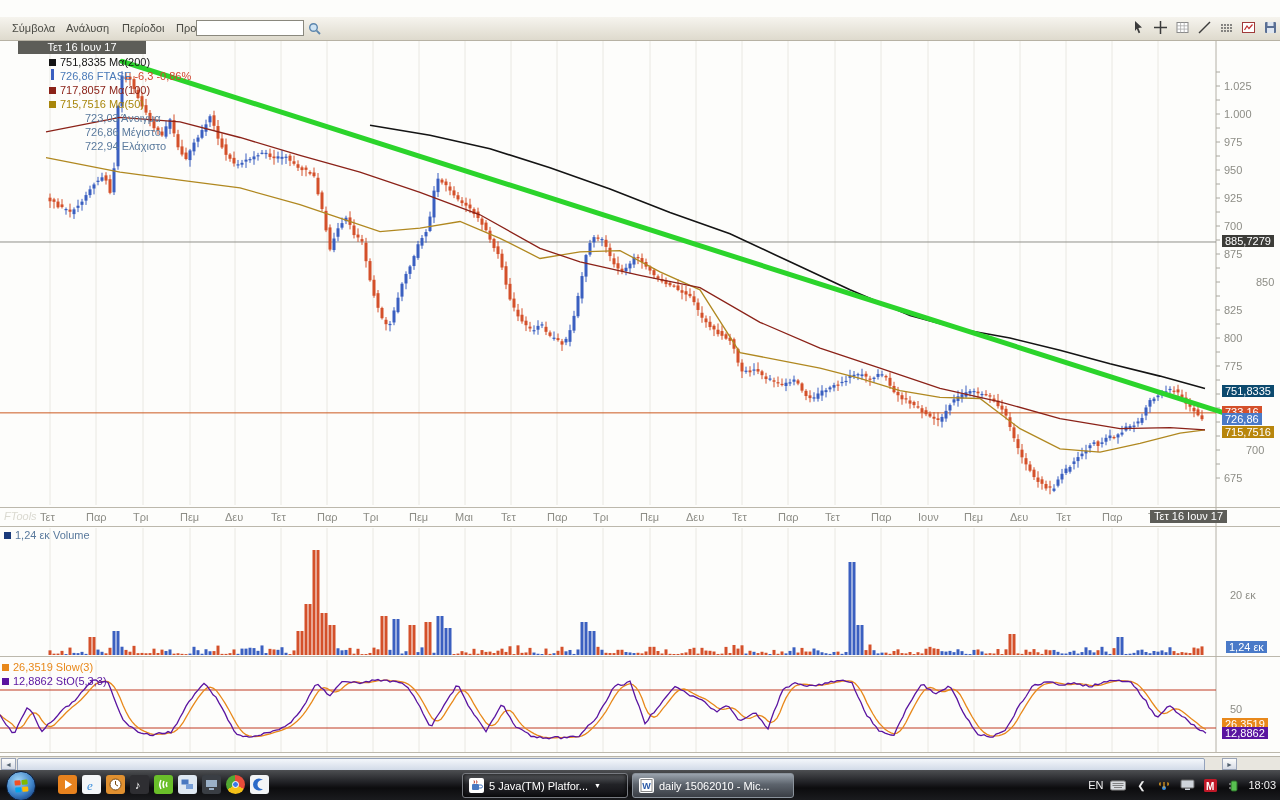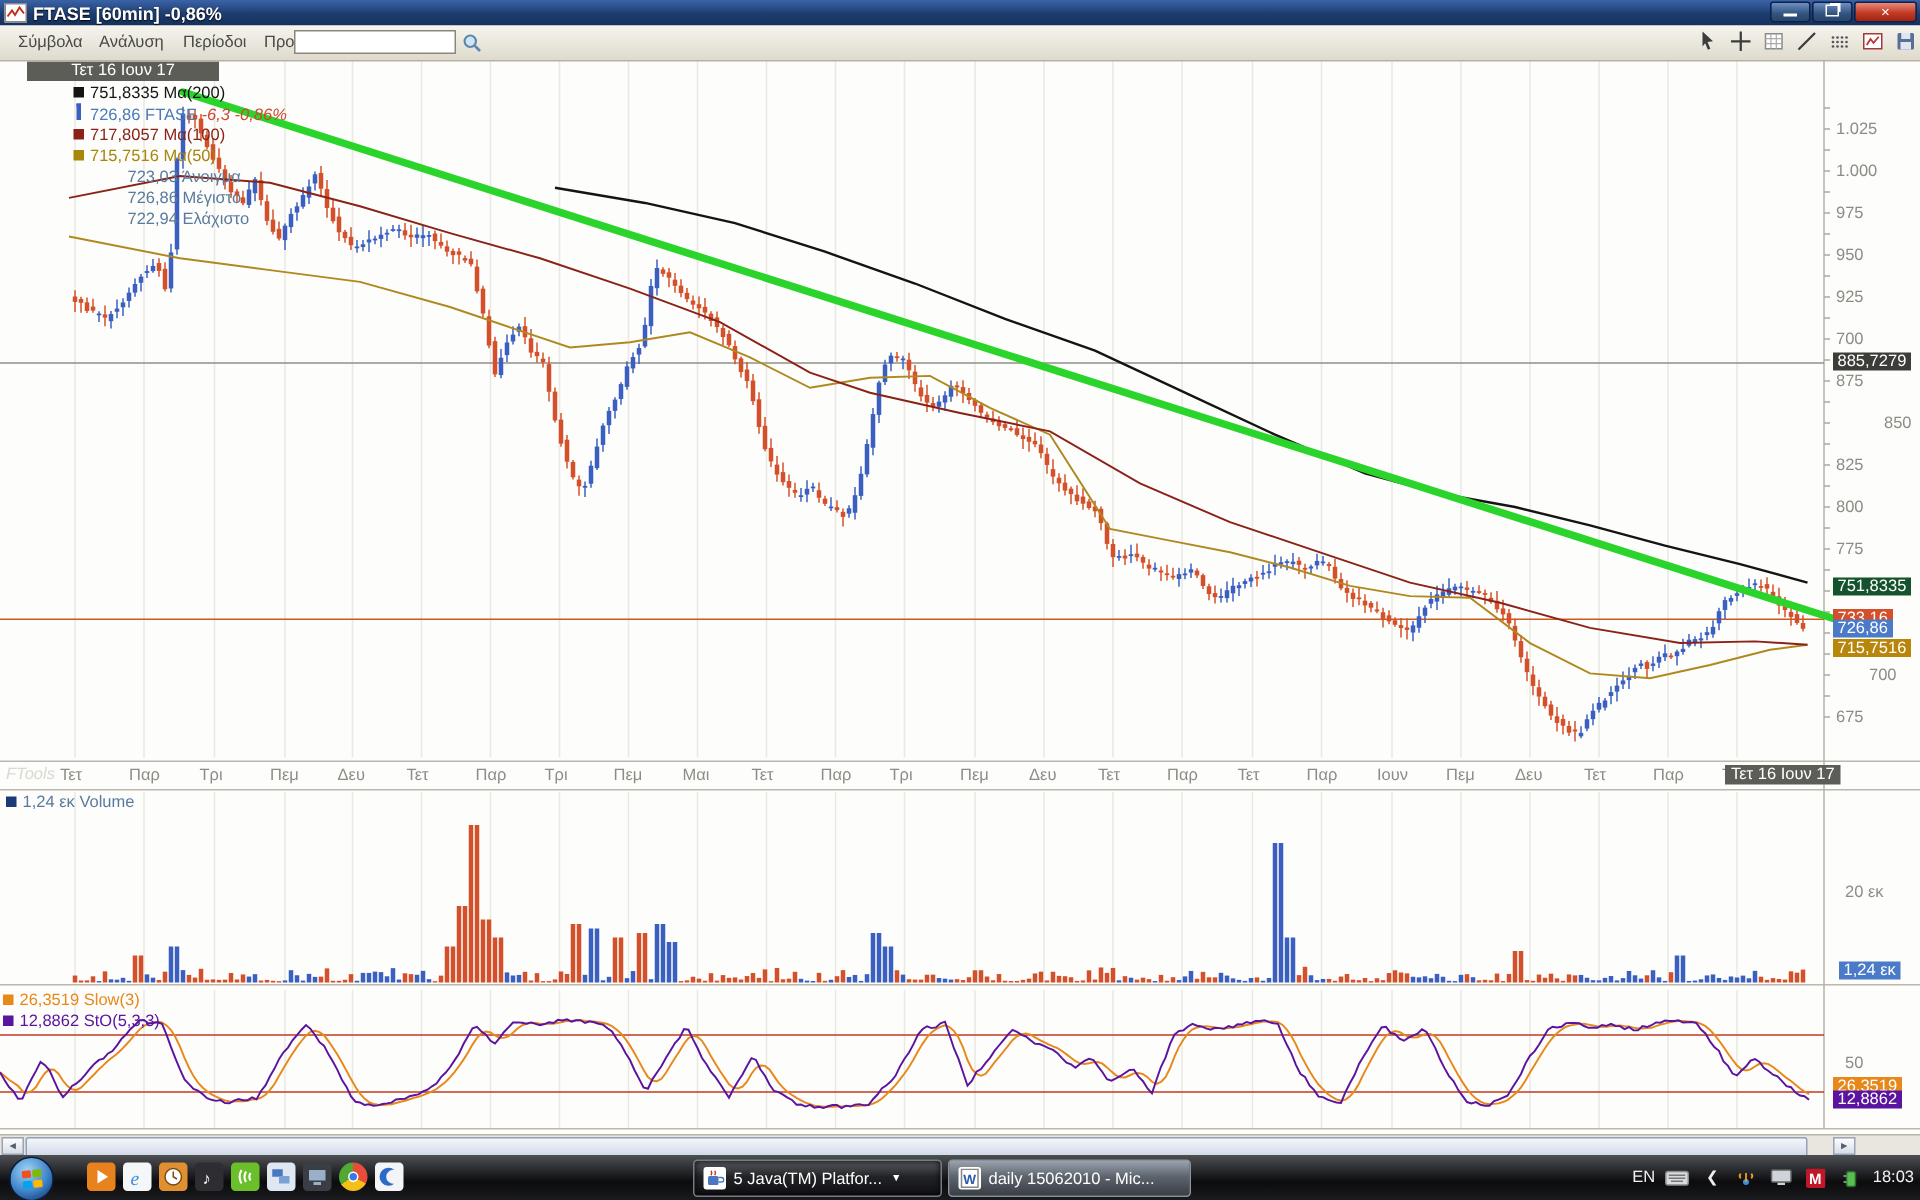--- a/index.html
+++ b/index.html
@@ -1057,42 +1057,42 @@
       <line x1="122" y1="61.36" x2="1228" y2="414.16" stroke="#2bd42b" stroke-width="5" stroke-linecap="round"></line>
       <polygon points="1234,417.16 1222,409.16 1224,421.16" fill="#2bd42b"></polygon>
       <line x1="0" y1="690" x2="1216" y2="690" stroke="#c03a22" stroke-width="1"></line>
       <line x1="0" y1="728" x2="1216" y2="728" stroke="#c03a22" stroke-width="1"></line>
       <polyline points="0,714.8 3,717.4 6,719.8 9,721.8 12,723.9 15,727.4 18,728.5 21,727.4 24,724.7 27,719.7 30,715.3 33,713.0 36,713.2 39,715.8 42,720.5 45,724.1 48,726.2 51,726.6 54,725.1 57,722.1 60,719.0 63,716.0 66,712.8 69,710.1 72,707.2 75,704.9 78,702.5 81,699.7 84,696.5 87,693.2 90,689.7 93,686.4 96,683.9 99,682.4 102,681.6 105,681.2 108,681.7 111,683.6 114,686.7 117,691.5 120,697.8 123,705.2 126,711.8 129,717.4 132,721.7 135,725.0 138,727.5 141,729.6 144,731.1 147,732.4 150,733.6 153,734.3 156,734.4 159,734.1 162,734.2 165,733.8 168,733.0 171,732.8 174,731.8 177,729.8 180,726.6 183,722.7 186,717.4 189,712.2 192,707.2 195,702.4 198,697.9 201,694.0 204,690.4 207,687.9 210,687.2 213,688.1 216,690.2 219,694.1 222,698.5 225,703.2 228,708.3 231,713.8 234,719.4 237,724.7 240,729.1 243,732.4 246,734.7 249,735.9 252,736.4 255,736.6 258,736.4 261,736.2 264,735.3 267,734.5 270,733.8 273,732.8 276,731.9 279,731.2 282,730.1 285,728.9 288,727.6 291,726.0 294,723.7 297,721.3 300,718.3 303,714.8 306,710.8 309,706.4 312,701.6 315,696.4 318,691.9 321,688.9 324,687.7 327,688.3 330,690.3 333,691.8 336,691.9 339,690.9 342,688.5 345,685.7 348,683.6 351,682.5 354,681.8 357,682.0 360,682.4 363,682.6 366,682.4 369,682.5 372,681.9 375,681.3 378,680.6 381,680.6 384,680.2 387,680.2 390,680.6 393,680.9 396,680.9 399,681.4 402,682.0 405,682.7 408,684.1 411,686.3 414,689.0 417,692.8 420,697.1 423,702.2 426,707.6 429,713.2 432,718.0 435,720.5 438,720.8 441,719.2 444,715.2 447,710.1 450,705.3 453,700.8 456,695.8 459,692.1 462,690.6 465,691.2 468,693.9 471,698.6 474,704.2 477,709.2 480,714.0 483,718.4 486,722.8 489,725.1 492,725.6 495,724.4 498,721.1 501,715.8 504,712.0 507,710.4 510,710.6 513,713.0 516,717.4 519,721.7 522,725.1 525,728.0 528,730.0 531,731.9 534,733.6 537,735.1 540,736.1 543,737.1 546,737.4 549,737.8 552,737.8 555,737.8 558,737.5 561,737.7 564,737.4 567,737.4 570,737.3 573,737.2 576,736.8 579,736.7 582,735.8 585,734.4 588,732.3 591,729.6 594,726.5 597,723.4 600,719.6 603,715.7 606,711.3 609,706.3 612,700.8 615,695.9 618,691.6 621,688.3 624,686.1 627,684.6 630,683.6 633,684.7 636,687.4 639,691.7 642,698.2 645,706.7 648,712.8 651,715.9 654,717.2 657,716.0 660,712.3 663,708.3 666,704.8 669,701.0 672,697.2 675,693.5 678,690.9 681,689.5 684,689.0 687,689.8 690,691.6 693,693.3 696,694.8 699,696.3 702,697.6 705,698.8 708,700.7 711,702.9 714,705.1 717,707.5 720,708.9 723,709.3 726,708.8 729,708.2 732,708.0 735,709.1 738,711.6 741,714.4 744,716.9 747,718.2 750,718.3 753,717.0 756,715.6 759,715.4 762,716.1 765,718.1 768,721.2 771,722.6 774,721.3 777,718.1 780,712.2 783,704.4 786,697.9 789,693.0 792,688.9 795,686.2 798,685.0 801,684.4 804,684.1 807,684.5 810,685.0 813,685.4 816,685.7 819,685.4 822,685.1 825,684.7 828,684.2 831,683.3 834,682.9 837,682.0 840,681.5 843,680.9 846,681.0 849,681.0 852,681.4 855,683.3 858,686.6 861,690.8 864,696.4 867,703.1 870,708.6 873,714.0 876,718.8 879,723.0 882,726.1 885,729.2 888,731.3 891,732.9 894,733.8 897,733.1 900,730.9 903,727.4 906,722.3 909,716.1 912,710.4 915,704.8 918,699.4 921,694.5 924,690.6 927,688.4 930,687.4 933,688.0 936,689.8 939,691.2 942,691.6 945,691.5 948,690.3 951,689.1 954,689.4 957,691.1 960,694.5 963,699.7 966,705.6 969,711.1 972,716.5 975,721.4 978,725.9 981,729.6 984,732.4 987,734.4 990,735.7 993,736.2 996,735.9 999,735.6 1002,734.7 1005,733.4 1008,731.0 1011,728.4 1014,724.9 1017,720.3 1020,715.0 1023,710.1 1026,705.2 1029,700.3 1032,695.8 1035,692.0 1038,688.8 1041,686.4 1044,684.5 1047,683.6 1050,683.1 1053,682.6 1056,682.5 1059,683.1 1062,683.7 1065,684.3 1068,684.5 1071,684.5 1074,684.0 1077,683.8 1080,683.6 1083,684.1 1086,684.3 1089,685.1 1092,685.7 1095,685.7 1098,685.4 1101,685.2 1104,684.1 1107,683.1 1110,682.4 1113,681.6 1116,681.0 1119,680.7 1122,680.7 1125,680.9 1128,681.1 1131,681.4 1134,682.6 1137,684.1 1140,686.6 1143,690.0 1146,693.7 1149,697.9 1152,702.3 1155,706.5 1158,710.3 1161,712.9 1164,713.6 1167,712.9 1170,711.0 1173,709.2 1176,708.8 1179,709.4 1182,711.3 1185,713.6 1188,716.1 1191,718.6 1194,720.7 1197,723.1 1200,725.7 1203,727.7 1206,729.5" fill="none" stroke="#e8881a" stroke-width="1.3"></polyline>
       <polyline points="0,714.8 3,720.0 6,724.7 9,727.6 12,732.5 15,732.4 18,725.2 21,719.3 24,713.9 27,707.9 30,710.1 33,713.6 36,720.3 39,726.9 42,731.4 45,728.3 48,724.0 51,722.3 54,719.7 57,716.3 60,712.5 63,709.1 66,706.6 69,705.8 72,702.3 75,700.7 78,696.9 81,692.6 84,689.7 87,686.0 90,683.3 93,680.2 96,680.0 99,682.3 102,682.0 105,681.5 108,682.5 111,689.7 114,698.1 117,705.7 120,712.9 123,719.6 126,722.7 129,726.0 132,727.1 135,729.4 138,732.1 141,733.2 144,733.9 147,733.4 150,735.3 153,735.5 156,733.8 159,732.7 162,733.5 165,733.5 168,731.6 171,732.9 174,727.3 177,723.6 180,717.5 183,712.4 186,706.1 189,701.5 192,698.4 195,693.5 198,690.1 201,686.5 204,683.4 207,685.9 210,690.0 213,694.8 216,697.1 219,702.9 222,707.9 225,713.4 228,720.1 231,724.6 234,731.0 237,734.5 240,735.0 243,736.6 246,736.2 249,737.1 252,736.9 255,736.0 258,735.6 261,735.1 264,733.0 267,732.7 270,732.5 273,730.8 276,730.2 279,729.6 282,727.6 285,726.5 288,724.2 291,722.4 294,718.1 297,715.2 300,711.5 303,706.9 306,702.5 309,696.0 312,690.9 315,685.5 318,684.5 321,687.7 324,689.8 327,693.9 330,695.7 333,692.1 336,688.0 339,684.9 342,681.7 345,681.6 348,681.8 351,682.5 354,681.6 357,682.6 360,683.5 363,682.7 366,681.5 369,682.0 372,679.9 375,680.3 378,679.5 381,681.1 384,680.2 387,680.1 390,682.0 393,680.9 396,681.5 399,682.5 402,683.1 405,685.5 408,687.6 411,692.5 414,696.4 417,702.0 420,706.7 423,713.5 426,719.1 429,724.9 432,725.8 435,719.4 438,715.0 441,710.7 444,705.2 447,700.3 450,695.4 453,692.1 456,686.0 459,686.5 462,692.9 465,698.7 468,705.3 471,709.5 474,714.6 477,718.1 480,722.5 483,727.2 486,731.8 489,725.8 492,720.8 495,716.3 498,710.7 501,705.4 504,706.6 507,713.0 510,717.2 513,723.0 516,727.3 519,728.1 522,729.8 525,731.7 528,733.3 531,736.5 534,736.4 537,737.7 540,736.6 543,738.4 546,737.8 549,738.7 552,737.5 555,736.7 558,736.7 561,738.7 564,737.1 567,737.7 570,736.4 573,736.1 576,736.9 579,736.7 582,732.8 585,729.7 588,725.5 591,723.5 594,720.9 597,717.2 600,710.9 603,705.8 606,701.7 609,696.1 612,689.7 615,686.2 618,684.2 621,685.4 624,684.9 627,682.2 630,681.1 633,690.0 636,699.0 639,705.9 642,714.8 645,723.8 648,720.4 651,714.4 654,712.7 657,708.7 660,705.2 663,700.6 666,697.0 669,693.4 672,689.7 675,686.6 678,687.9 681,689.9 684,691.0 687,693.5 690,695.9 693,696.0 696,697.3 699,698.8 702,699.9 705,702.1 708,705.4 711,708.4 714,709.5 717,711.9 720,709.3 723,707.3 726,705.9 729,706.7 732,710.9 735,714.8 738,719.5 741,720.4 744,718.9 747,717.3 750,715.3 753,713.3 756,713.1 759,717.8 762,720.8 765,725.6 768,728.9 771,719.8 774,711.2 777,705.1 780,696.1 783,689.7 786,687.3 789,686.9 792,684.3 795,682.6 798,683.8 801,684.3 804,685.6 807,686.4 810,685.2 813,685.4 816,685.9 819,684.1 822,685.0 825,682.9 828,683.0 831,681.3 834,682.1 837,680.6 840,680.6 843,680.1 846,681.4 849,682.2 852,682.6 855,690.2 858,696.7 861,702.4 864,710.1 867,716.0 870,717.9 873,723.6 876,726.6 879,731.1 882,731.4 885,733.1 888,734.1 891,735.0 894,735.3 897,728.0 900,722.0 903,716.7 906,709.3 909,704.3 912,699.6 915,694.1 918,689.7 921,685.0 924,684.6 927,688.6 930,689.3 933,692.5 936,693.8 939,691.8 942,690.4 945,689.1 948,686.2 951,687.9 954,693.4 957,698.9 960,706.2 963,712.1 966,717.4 969,720.7 972,726.4 975,730.6 978,734.7 981,735.6 984,734.7 987,736.5 990,737.2 993,737.2 996,734.1 999,733.1 1002,731.8 1005,730.5 1008,725.5 1011,720.8 1014,716.0 1017,708.9 1020,703.8 1023,700.9 1026,696.5 1029,691.5 1032,686.4 1035,684.5 1038,685.0 1041,684.5 1044,682.1 1047,682.0 1050,682.0 1053,682.2 1056,684.0 1059,685.2 1062,685.1 1065,685.1 1068,683.3 1071,683.9 1074,682.6 1077,684.0 1080,684.1 1083,686.1 1086,684.7 1089,686.9 1092,686.9 1095,684.0 1098,684.7 1101,683.5 1104,681.6 1107,681.8 1110,680.4 1113,680.6 1116,680.6 1119,680.2 1122,681.7 1125,681.5 1128,681.3 1131,682.1 1134,686.4 1137,689.0 1140,694.3 1143,698.2 1146,700.5 1149,707.7 1152,710.6 1155,715.7 1158,716.9 1161,713.7 1164,711.0 1167,707.1 1170,706.0 1173,708.0 1176,712.0 1179,714.0 1182,716.5 1185,717.5 1188,720.7 1191,724.1 1194,724.8 1197,728.4 1200,730.3 1203,730.8 1206,733.2" fill="none" stroke="#5a14a0" stroke-width="1.3"></polyline>
     </svg>
   <div id="overlay">
       <div class="ov" style="position:absolute;white-space:nowrap;left:18px;top:41px;"><span class="datebadge" style="display: inline-block;">Τετ 16 Ιουν 17</span></div>
       <div class="ov legend-row" style="position:absolute;white-space:nowrap;left:2px;top:55px;color:#141414;"><span class="sw" style="background:#141414;"></span><span>751,8335 Μα(200)</span></div>
-      <div class="ov legend-row" style="position:absolute;white-space:nowrap;left:2px;top:69px;color:#4a7ab8;"><span style="display:inline-block;width:3px;height:9px;background:#3a5fc0;margin:0 6px 0 2px;border-top:2px solid #3a5fc0;"></span><span>726,86 FTASE</span><span style="color: rgb(209, 69, 46); font-style: italic;"> -6,3 -0,86%</span></div>
+      <div class="ov legend-row" style="position:absolute;white-space:nowrap;left:2px;top:69px;color:#4a7ab8;"><span style="display:inline-block;width:3px;height:9px;background:#3a5fc0;margin:0 6px 0 2px;border-top:2px solid #3a5fc0;"></span><span>726,86 FTASE</span><span style="color: rgb(209, 69, 46);"> -6,3 -0,86%</span></div>
       <div class="ov legend-row" style="position:absolute;white-space:nowrap;left:2px;top:83px;color:#8b2218;"><span class="sw" style="background:#8b2218;"></span><span>717,8057 Μα(100)</span></div>
       <div class="ov legend-row" style="position:absolute;white-space:nowrap;left:2px;top:97px;color:#a8860b;"><span class="sw" style="background:#a8860b;"></span><span>715,7516 Μα(50)</span></div>
       <div class="ov legend-row" style="position:absolute;white-space:nowrap;left:38px;top:111px;color:#5a7a9d;"><span>723,03 Άνοιγμα</span></div>
       <div class="ov legend-row" style="position:absolute;white-space:nowrap;left:38px;top:125px;color:#5a7a9d;"><span>726,86 Μέγιστο</span></div>
       <div class="ov legend-row" style="position:absolute;white-space:nowrap;left:38px;top:139px;color:#5a7a9d;"><span>722,94 Ελάχιστο</span></div>
       <div class="ov watermark" style="position:absolute;white-space:nowrap;left:4px;top:494px;">FTools</div>
       <div class="ov axis-lbl" style="position:absolute;white-space:nowrap;left:1224px;top:80px;">1.025</div>
       <div class="ov axis-lbl" style="position:absolute;white-space:nowrap;left:1224px;top:108px;">1.000</div>
       <div class="ov axis-lbl" style="position:absolute;white-space:nowrap;left:1224px;top:136px;">975</div>
       <div class="ov axis-lbl" style="position:absolute;white-space:nowrap;left:1224px;top:164px;">950</div>
       <div class="ov axis-lbl" style="position:absolute;white-space:nowrap;left:1224px;top:192px;">925</div>
       <div class="ov axis-lbl" style="position:absolute;white-space:nowrap;left:1224px;top:220px;">700</div>
       <div class="ov axis-lbl" style="position:absolute;white-space:nowrap;left:1224px;top:248.00000000000003px;">875</div>
       <div class="ov axis-lbl" style="position:absolute;white-space:nowrap;left:1224px;top:276px;padding-left:32px;">850</div>
       <div class="ov axis-lbl" style="position:absolute;white-space:nowrap;left:1224px;top:304px;">825</div>
       <div class="ov axis-lbl" style="position:absolute;white-space:nowrap;left:1224px;top:332px;">800</div>
       <div class="ov axis-lbl" style="position:absolute;white-space:nowrap;left:1224px;top:360px;">775</div>
       <div class="ov axis-lbl" style="position:absolute;white-space:nowrap;left:1224px;top:444.00000000000006px;margin-left:22px;">700</div>
       <div class="ov axis-lbl" style="position:absolute;white-space:nowrap;left:1224px;top:472.00000000000006px;">675</div>
       <div class="ov badge" style="position:absolute;white-space:nowrap;left:1222px;top:235.48475200000004px;background:#3c3c38;">885,7279</div>
-      <div class="ov badge" style="position:absolute;white-space:nowrap;left:1222px;top:385.44648000000007px;background:#14532d;">751,8335</div>
+      <div class="ov badge" style="position:absolute;white-space:nowrap;left:1222px;top:385.44648000000007px;background:#0c4a6e;">751,8335</div>
       <div class="ov badge" style="position:absolute;white-space:nowrap;left:1222px;top:406.36080000000004px;background:#d4502a;">733,16</div>
       <div class="ov badge" style="position:absolute;white-space:nowrap;left:1222px;top:425.858208px;background:#b8860b;">715,7516</div>
       <div class="ov badge" style="position:absolute;white-space:nowrap;left:1222px;top:413.4168px;background:#4a7ac8;">726,86</div>
       <div class="ov x-lbl" style="position:absolute;white-space:nowrap;left:40px;top:511px;">Τετ</div>
       <div class="ov x-lbl" style="position:absolute;white-space:nowrap;left:86px;top:511px;">Παρ</div>
       <div class="ov x-lbl" style="position:absolute;white-space:nowrap;left:133px;top:511px;">Τρι</div>
       <div class="ov x-lbl" style="position:absolute;white-space:nowrap;left:180px;top:511px;">Πεμ</div>
       <div class="ov x-lbl" style="position:absolute;white-space:nowrap;left:225px;top:511px;">Δευ</div>
       <div class="ov x-lbl" style="position:absolute;white-space:nowrap;left:271px;top:511px;">Τετ</div>
       <div class="ov x-lbl" style="position:absolute;white-space:nowrap;left:317px;top:511px;">Παρ</div>
@@ -1118,33 +1118,20 @@
       <div class="ov" style="position:absolute;white-space:nowrap;left:4px;top:529px;color:#5a7a9d;"><span class="sw" style="background:#1a3a7a;"></span><span>1,24 εκ Volume</span></div>
       <div class="ov axis-lbl" style="position:absolute;white-space:nowrap;left:1230px;top:589px;">20 εκ</div>
       <div class="ov badge" style="position:absolute;white-space:nowrap;left:1226px;top:641px;background:#4a7ac8;">1,24 εκ</div>
       <div class="ov" style="position:absolute;white-space:nowrap;left:2px;top:661px;color:#e8881a;"><span class="sw" style="background:#e8881a;"></span><span>26,3519 Slow(3)</span></div>
       <div class="ov" style="position:absolute;white-space:nowrap;left:2px;top:675px;color:#5a14a0;"><span class="sw" style="background:#5a14a0;"></span><span>12,8862 StO(5,3,3)</span></div>
       <div class="ov axis-lbl" style="position:absolute;white-space:nowrap;left:1230px;top:703px;">50</div>
       <div class="ov badge" style="position:absolute;white-space:nowrap;left:1222px;top:717.97713px;background:#e8881a;">26,3519</div>
       <div class="ov badge" style="position:absolute;white-space:nowrap;left:1222px;top:726.5054066666667px;background:#5a14a0;">12,8862</div>
     </div>
 
-  <div class="titlebar">
-    <span class="app-ico">
-      <svg width="13" height="11">
-          <path d="M1 8 L4 4 L6 7 L9 2 L12 6" stroke="#c03020" fill="none" stroke-width="1.3"></path>
-        </svg>
-    </span>
-    <span class="ttl">FTASE [60min] -0,86%</span>
-    <span class="win-controls">
-      <button class="win-btn"><span style="display:inline-block;width:9px;border-bottom:2px solid #fff;"></span></button>
-      <button class="win-btn"><span style="display:inline-block;width:7px;height:6px;border:1px solid #fff;box-shadow:2px -2px 0 -1px #fff;"></span></button>
-      <button class="win-btn close">×</button>
-    </span>
-  </div>
 
   <div class="menubar">
     <span id="menuItems"><span class="menu-item" style="left: 8px;">Σύμβολα</span><span class="menu-item" style="left: 62px;">Ανάλυση</span><span class="menu-item" style="left: 118px;">Περίοδοι</span><span class="menu-item" style="left: 172px;">Προβολή</span></span>
     <input class="search-box" value="" style="">
     <span class="mag">
       <svg width="13" height="13">
           <circle cx="5.5" cy="5.5" r="3.8" fill="#cfe4f4" stroke="#5d86ad" stroke-width="1.4"></circle>
           <line x1="8.6" y1="8.6" x2="12" y2="12" stroke="#5d86ad" stroke-width="1.8"></line>
         </svg>
     </span>

